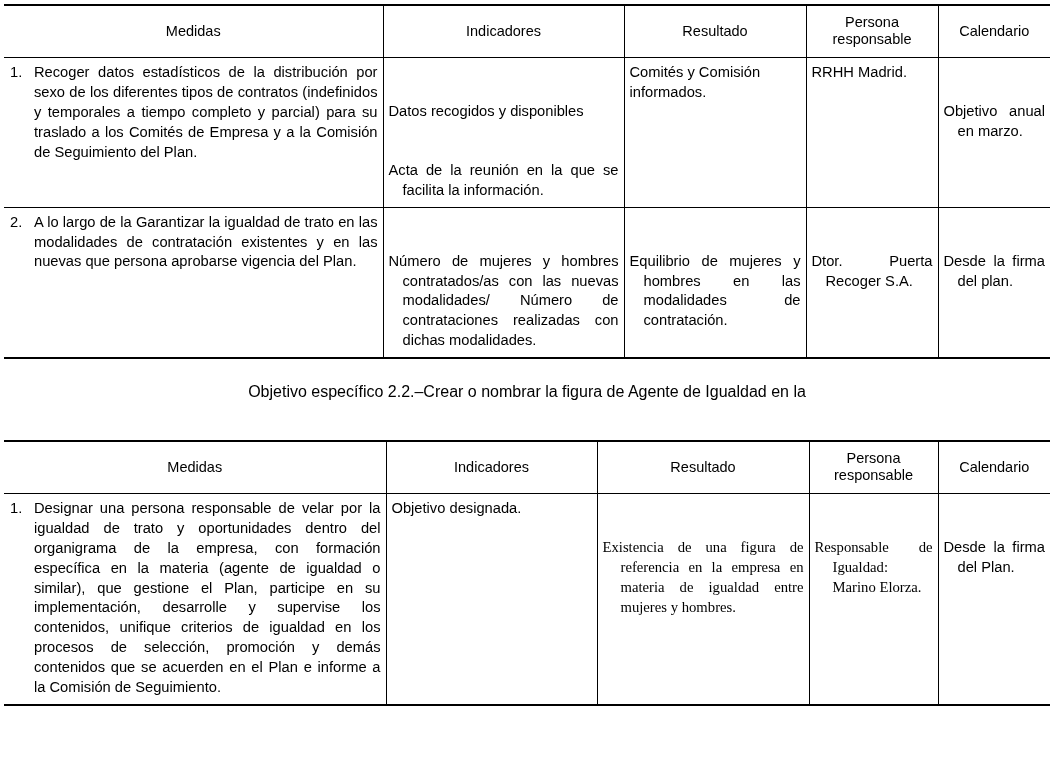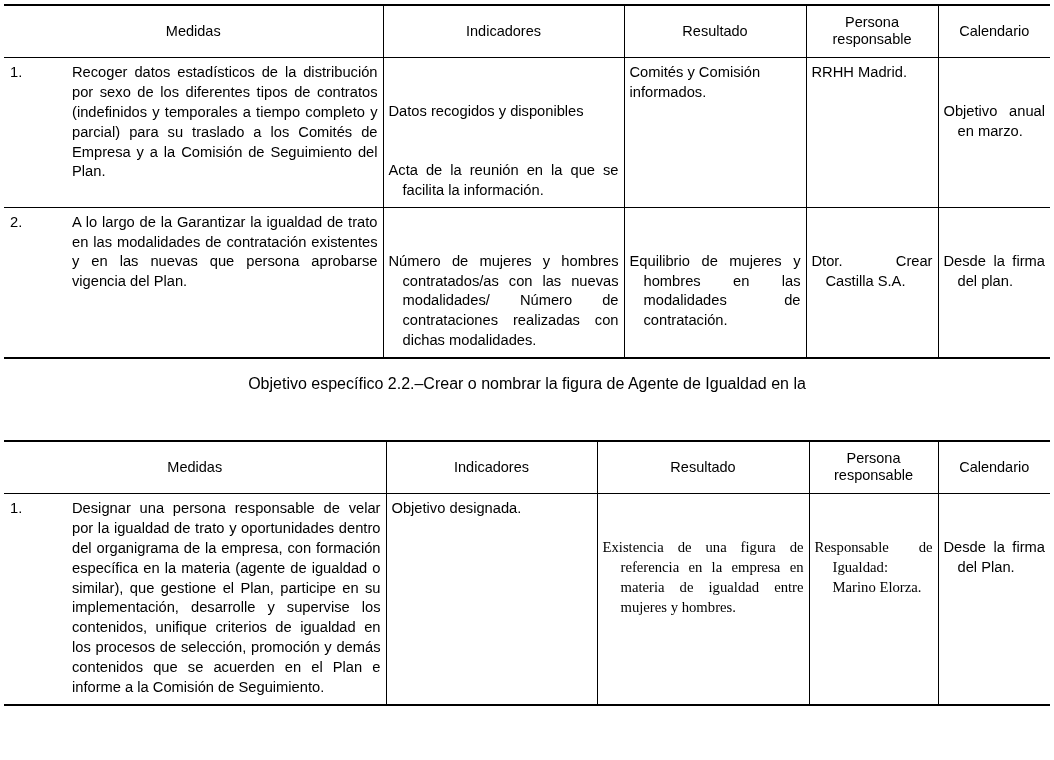--- a/index.html
+++ b/index.html
@@ -70,21 +70,20 @@
     left: 6px;
     top: 5px;
     font-size: 14.7px;
     line-height: 1.35;
   }
   .justify {
     text-align: justify;
     text-align-last: left;
     -webkit-hyphens: none;
     hyphens: none;
-    margin-left: 38px;
   }
   .just-block {
     text-align: justify;
     text-align-last: left;
     margin-top: 39px;
   }
   .hang {
     padding-left: 14px;
     text-indent: -14px;
   }
@@ -106,21 +105,21 @@
   .t2 col.c2 { width: 211px; }
   .t2 col.c3 { width: 212px; }
   .t2 col.c4 { width: 129px; }
   .t2 col.c5 { width: 112px; }
 
   .table1-wrap { position: absolute; top: 4px; left: 0; }
   .objective { position: absolute; top: 372px; left: 0; width: 1054px; }
   .table2-wrap { position: absolute; top: 440px; left: 0; }
 
   .objective p {
-    margin: 0;
+    margin: 8px;
     font-size: 16px;
     line-height: 1.45;
     text-align: center;
     padding: 0 90px;
   }
 </style>
 </head>
 <body>
 
 <div class="page">
@@ -171,21 +170,21 @@
             <span class="measure-num">2.</span>
             <div class="justify">A lo largo de la Garantizar la igualdad de trato en las modalidades de contratación existentes y en las nuevas que persona aprobarse vigencia del Plan.</div>
           </td>
           <td>
             <div class="just-block hang">Número de mujeres y hombres contratados/as con las nuevas modalidades/ Número de contrataciones realizadas con dichas modalidades.</div>
           </td>
           <td>
             <div class="just-block hang">Equilibrio de mujeres y hombres en las modalidades de contratación.</div>
           </td>
           <td>
-            <div class="just-block hang">Dtor. Crear Castilla S.A.</div>
+            <div class="just-block hang">Dtor. Puerta Recoger S.A.</div>
           </td>
           <td>
             <div class="just-block hang">Desde la firma del plan.</div>
           </td>
         </tr>
       </tbody>
     </table>
   </div>
 
   <div class="objective">

